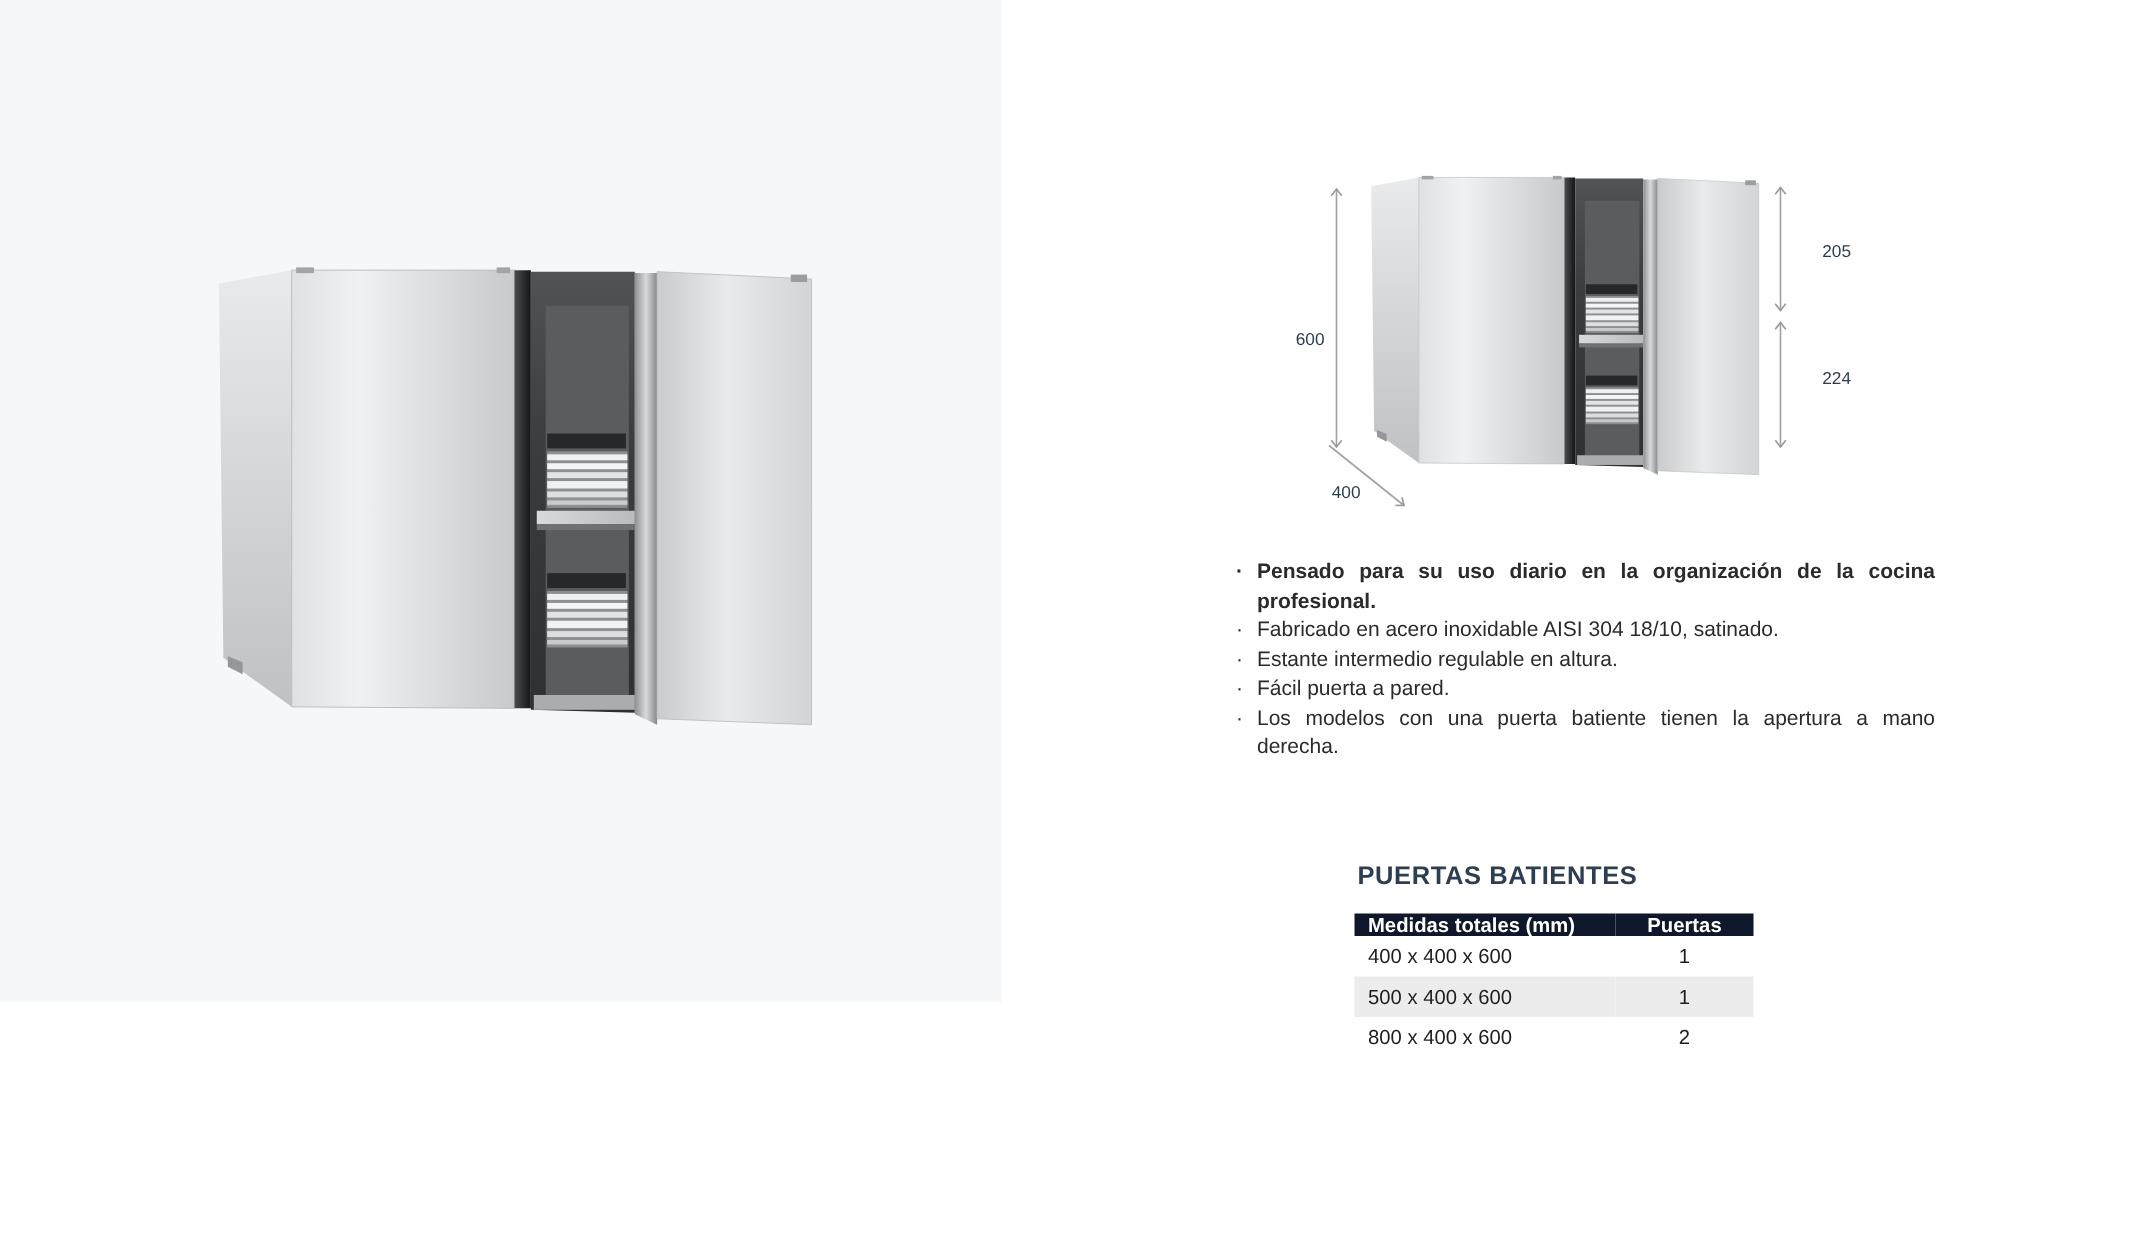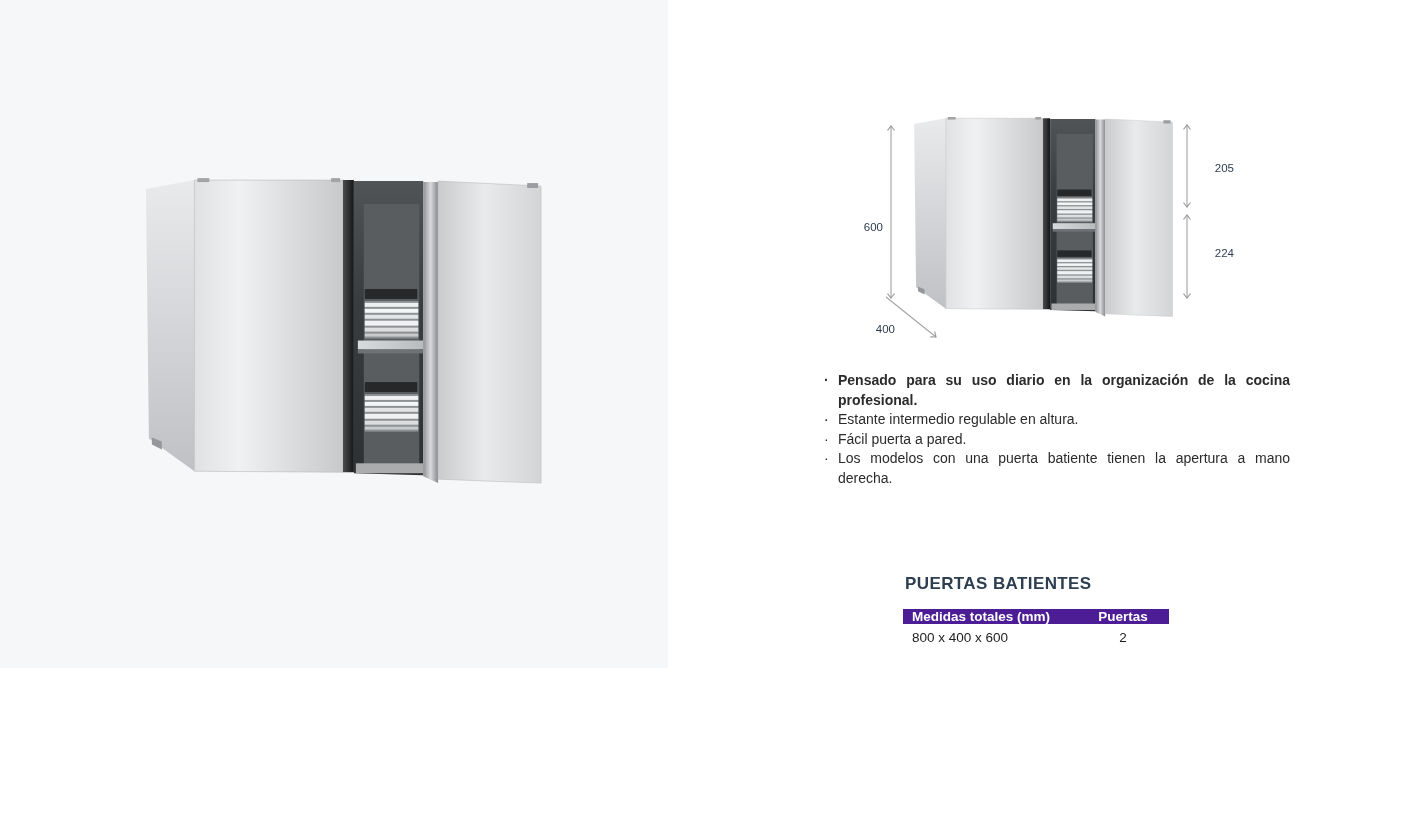--- a/index.html
+++ b/index.html
@@ -10,39 +10,39 @@
   
   .photo-panel { position:absolute; left:0; top:0; width:668px; height:668px; background:#f6f7f9; }
   .cab-big { position:absolute; left:140px; top:178px; width:406px; height:329px; }
 
   
   .diagram { position:absolute; left:855px; top:112px; width:400px; height:245px; }
   .cab-small { position:absolute; left:55px; top:5px; width:266px; height:215px; }
   .arrows { position:absolute; left:0; top:0; width:400px; height:245px; }
   .dim-label { position:absolute; font-size:11.5px; color:#2e3d4e; text-align:right; line-height:14px; }
   .dim-height { left:0;   top:96px;  width:28px;margin-top:12px; }
-  .dim-depth  { left:4px; top:210px; width:36px; }
+  .dim-depth  { left:16px; top:210px; width:36px; }
   .dim-upper  { left:343px; top:49px;  width:36px; }
   .dim-lower  { left:343px; top:134px; width:36px; }
 
   
   .features { position:absolute; left:822px; top:371px; width:468px; list-style:none; }
   .features li { position:relative; padding-left:16px; font-size:14px; line-height:19.5px;
                  color:#2b2b2b; text-align:justify; }
   .features li .marker { position:absolute; left:2px; top:0; color:#2b2b2b; }
   .features li.bold { font-weight:bold; }
 
   
   .table-title { position:absolute; left:905px; top:574px; font-size:17px; font-weight:bold;
                  color:#2d3e50; letter-spacing:0.4px; }
   .spec-table { position:absolute; left:903px; top:609px; width:266px; border-collapse:collapse;
                 table-layout:fixed; font-size:13.5px; color:#1d1d1d; }
   .spec-table col.c1 { width:174px; }
   .spec-table col.c2 { width:92px; }
-  .spec-table thead th { background:#4c1d95; color:#ffffff; font-weight:bold; height:14px;
+  .spec-table thead th { background:#0f172a; color:#ffffff; font-weight:bold; height:14px;
                          font-size:13.5px; }
   .spec-table th:first-child, .spec-table td:first-child { text-align:left; padding-left:9px; }
   .spec-table th:last-child, .spec-table td:last-child { text-align:center; }
   .spec-table tbody td { height:27px; }
   .spec-table tbody tr.alt { background:#ececec; }
 </style>
 </head>
 <body>
 
 <svg width="0" height="0" style="position:absolute" xmlns="http://www.w3.org/2000/svg" aria-hidden="true">
@@ -155,20 +155,21 @@
     <div class="dim-label dim-lower">224</div>
   </div>
 
   <ul class="features">
     <li class="bold">
       <span class="marker">·</span>
       <span>Pensado para su uso diario en la organización de la cocina profesional.</span>
     </li>
     <li>
       <span class="marker">·</span>
+      <span>Fabricado en acero inoxidable AISI 304 18/10, satinado.</span>
     </li>
     <li>
       <span class="marker">·</span>
       <span>Estante intermedio regulable en altura.</span>
     </li>
     <li>
       <span class="marker">·</span>
       <span>Fácil puerta a pared.</span>
     </li>
     <li>
@@ -185,19 +186,27 @@
         <col class="c2">
       </colgroup>
     <thead>
       <tr>
         <th>Medidas totales (mm)</th>
         <th>Puertas</th>
       </tr>
     </thead>
     <tbody>
       <tr>
+        <td>400 x 400 x 600</td>
+        <td>1</td>
+      </tr>
+      <tr class="alt">
+        <td>500 x 400 x 600</td>
+        <td>1</td>
+      </tr>
+      <tr>
         <td>800 x 400 x 600</td>
         <td>2</td>
       </tr>
     </tbody>
   </table>
 
 </div>
 
 </body></html>

